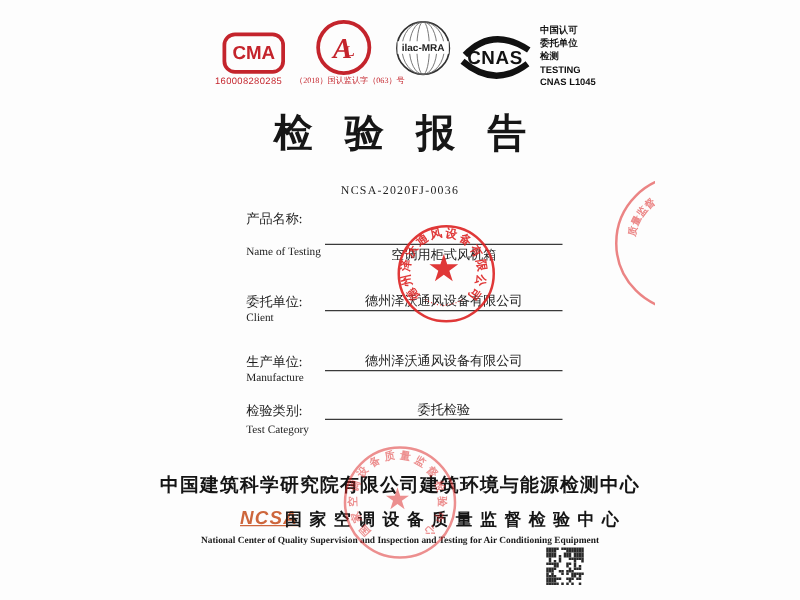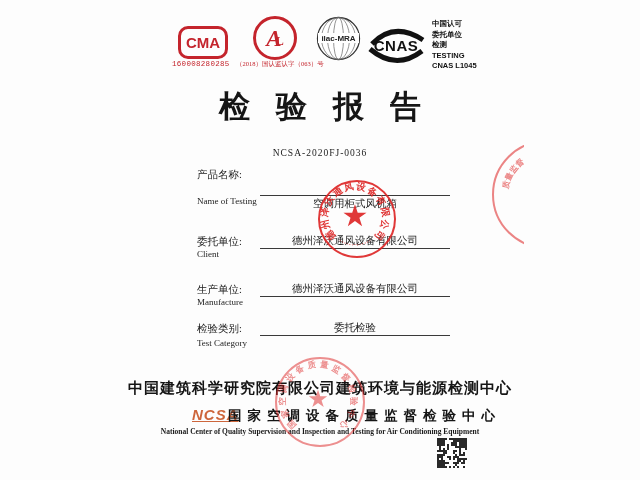--- a/index.html
+++ b/index.html
@@ -6,21 +6,21 @@
   .page{position:relative;width:640px;height:480px;background:#fdfdfd;overflow:hidden;
         font-family:"Liberation Serif","DejaVu Serif",serif;color:#1c1c1c;}
   .abs{position:absolute;}
 
   
   .cma-box{left:178px;top:26px;width:44px;height:27px;border:3px solid #c4242c;border-radius:10px;
            display:flex;align-items:center;justify-content:center;}
   .cma-box span{color:#c4242c;font-family:"Liberation Sans",sans-serif;font-weight:bold;
                 font-size:15px;letter-spacing:0px;}
   .cma-num{left:172px;top:60px;width:62px;color:#c4242c;font-size:7.5px;
-           font-family:Liberation Mono, monospace;letter-spacing:.3px;}
+           font-family:Liberation Sans, sans-serif;letter-spacing:.3px;}
   .cal-circle{left:253px;top:16px;width:38px;height:38px;border:3px solid #c4242c;border-radius:50%;
               display:flex;align-items:center;justify-content:center;}
   .cal-a{color:#c4242c;font-weight:bold;font-style:italic;font-size:23px;line-height:23px;}
   .cal-l{color:#c4242c;font-weight:bold;font-size:12px;margin-left:-6px;margin-top:6px;}
   .cal-caption{left:236px;top:60px;width:80px;color:#c4242c;font-size:6.5px;white-space:nowrap;}
   .ilac-wrap{left:316px;top:16px;width:45px;height:45px;}
   .cnas-wrap{left:366px;top:27px;width:60px;height:38px;}
   .cnas-text{left:432px;top:19px;width:60px;font-family:"Liberation Sans",sans-serif;
              font-weight:bold;font-size:7.5px;line-height:10.5px;color:#111;}
   .cnas-text div{white-space:nowrap;}

